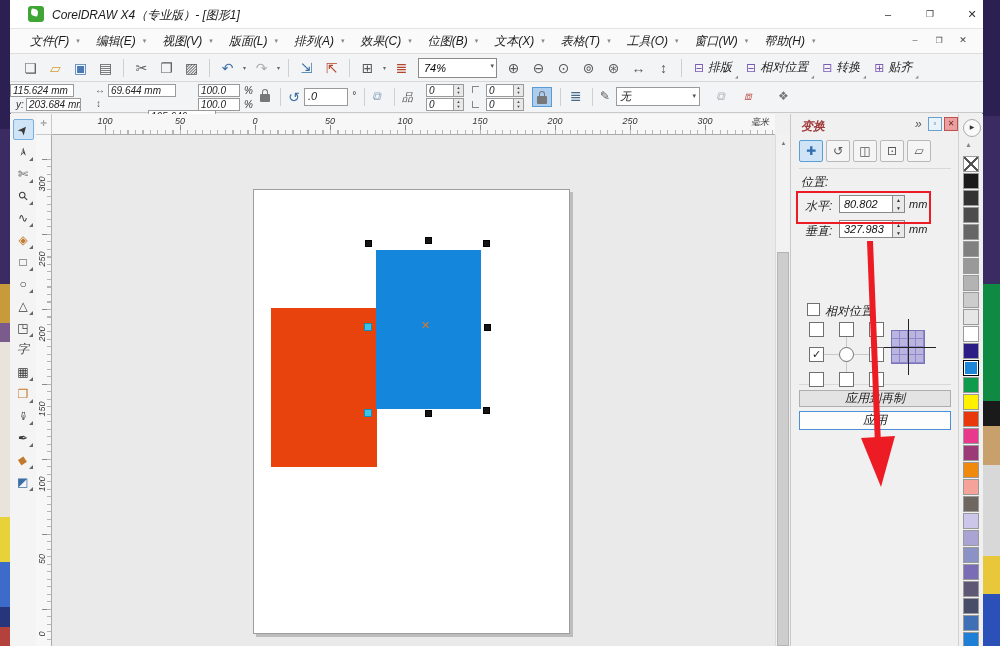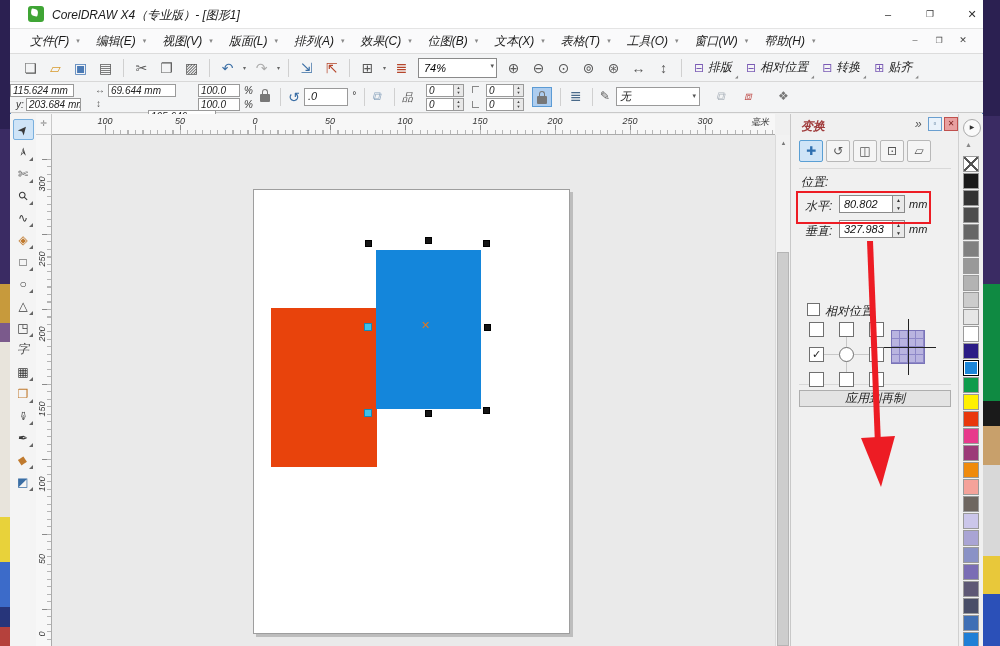--- a/index.html
+++ b/index.html
@@ -406,20 +406,21 @@
     <div class="abs dkspin" style="left:101px;top:106px;">▲<br>▼</div>
     <div class="abs dlab" style="left:118px;top:109px;font-size:11px;">mm</div>
     <div class="abs cb" style="left:16px;top:189px;"></div>
     <div class="abs dlab" style="left:34px;top:189px;">相对位置</div>
     <div class="abs gline" style="left:25px;top:240px;width:61px;height:1px;"></div>
     <div class="abs gline" style="left:55px;top:215px;width:1px;height:51px;"></div>
     <div id="agrid"></div>
     <div class="abs" id="anchor-g"></div>
     <div class="abs dsep" style="top:270px;"></div>
     <div class="abs dbtn" id="btn-dup">应用到再制</div>
+    <div class="abs dbtn" id="btn-apply">应用</div>
   <div class="abs dtab act" style="left: 8px;">✚</div>
       <div class="abs dtab" style="left: 35px;">↺</div>
       <div class="abs dtab" style="left: 62px;">◫</div>
       <div class="abs dtab" style="left: 89px;">⊡</div>
       <div class="abs dtab" style="left: 116px;">▱</div>
       <div class="abs gridbox" style="left: 18px; top: 208px;"></div>
       <div class="abs gridbox" style="left: 48px; top: 208px;"></div>
       <div class="abs gridbox" style="left: 78px; top: 208px;"></div>
       <div class="abs gridbox" style="left: 18px; top: 233px;">✓</div>
       <div class="abs gridbox radio" style="left: 48px; top: 233px;"></div>

